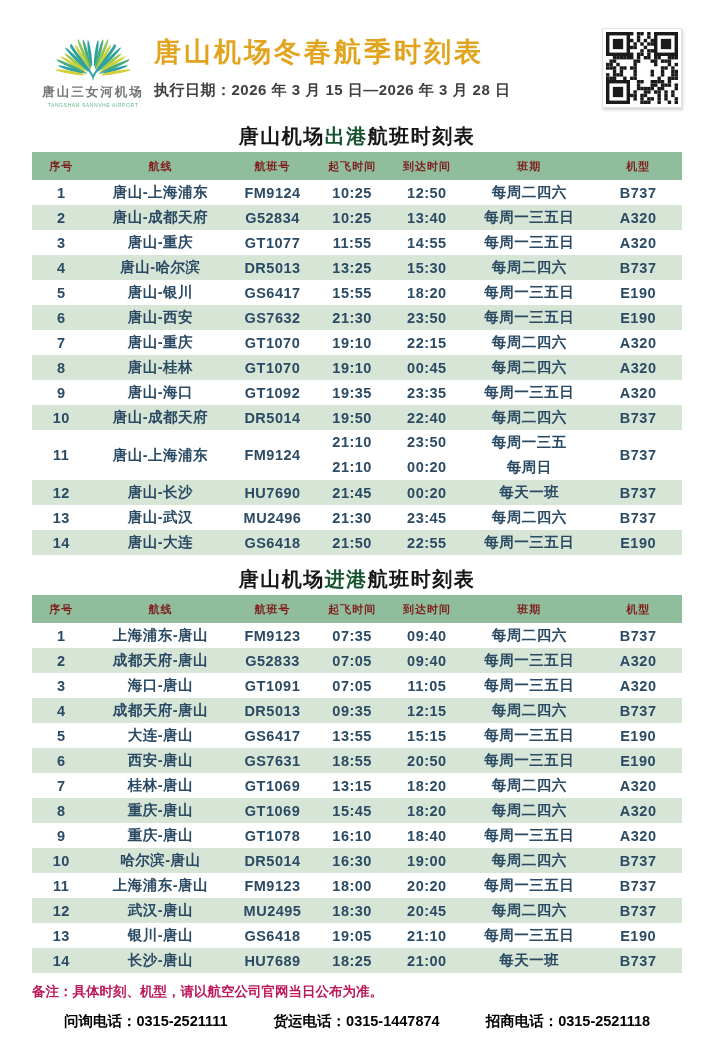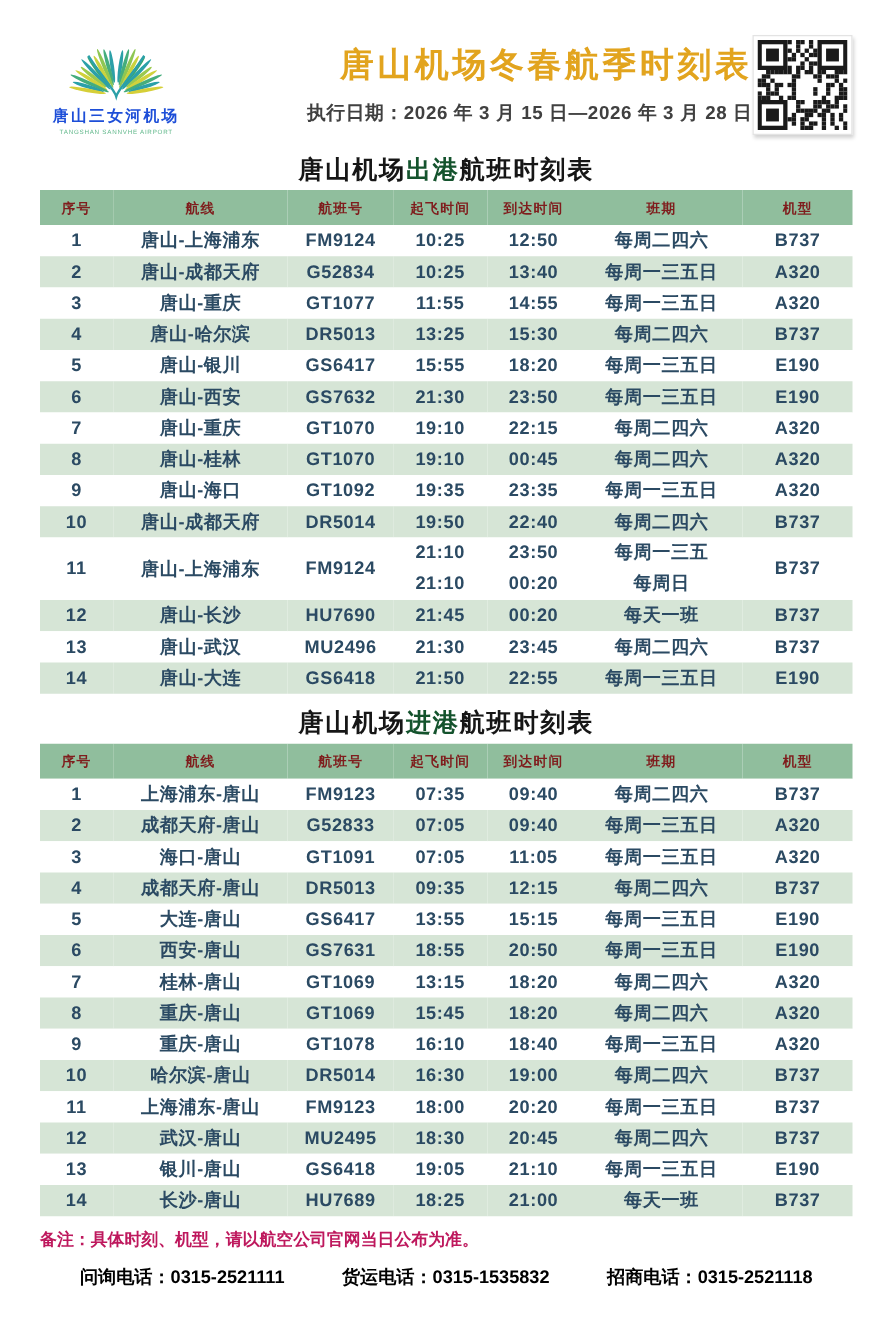--- a/index.html
+++ b/index.html
@@ -4,23 +4,23 @@
 <style>
   html,body{margin:0;padding:0;}
   body{
     width:714px;height:1056px;overflow:hidden;background:#ffffff;
     font-family:"Liberation Sans","DejaVu Sans",sans-serif;color:#111;
   }
   .page{box-sizing:border-box;width:714px;height:1056px;padding:24px 32px 0;}
   
   .header{display:flex;justify-content:space-between;align-items:flex-start;height:88px;}
   .logo-block{width:122px;text-align:center;flex:0 0 auto;}
-  .logo-cn{font-size:12.5px;font-weight:bold;color:#1d4ed8;letter-spacing:2px;margin-top:-2px;}
+  .logo-cn{font-size:12.5px;font-weight:bold;color:#737373;letter-spacing:2px;margin-top:-2px;}
   .logo-en{font-size:5px;color:#5FB789;letter-spacing:0.6px;margin-top:1px;}
-  .title-block{flex:1;text-align:right;padding-top:10px;}
+  .title-block{flex:1;text-align:left;padding-top:10px;}
   .main-title{font-size:27px;font-weight:bold;color:#E2A41E;letter-spacing:3px;}
   .date-line{margin-top:11px;font-size:15px;font-weight:bold;color:#404040;letter-spacing:0.5px;}
   .qr-wrap{flex:0 0 auto;width:78px;height:78px;background:#fff;border:1px solid #e3e3e3;
     box-shadow:1px 2px 3px rgba(0,0,0,.18);display:flex;align-items:center;justify-content:center;margin-top:4px;}
   
   .section-title{text-align:center;font-size:20px;font-weight:bold;color:#161616;
     letter-spacing:1.5px;margin-top:12px;height:24px;line-height:24px;}
   .hl{color:#14532d;}
   
   table{width:100%;border-collapse:collapse;table-layout:fixed;margin-top:4px;}
@@ -540,16 +540,16 @@
           <td>21:00</td>
           <td>每天一班</td>
           <td>B737</td>
         </tr>
       </tbody>
   </table>
 
   <div class="note">备注：具体时刻、机型，请以航空公司官网当日公布为准。</div>
   <div class="phones">
     <div><span>问询电话：</span><span>0315-2521111</span></div>
-    <div><span>货运电话：</span><span>0315-1535832</span></div>
+    <div><span>货运电话：</span><span>0315-1447874</span></div>
     <div><span>招商电话：</span><span>0315-2521118</span></div>
   </div>
 </div>
 
 </body></html>

